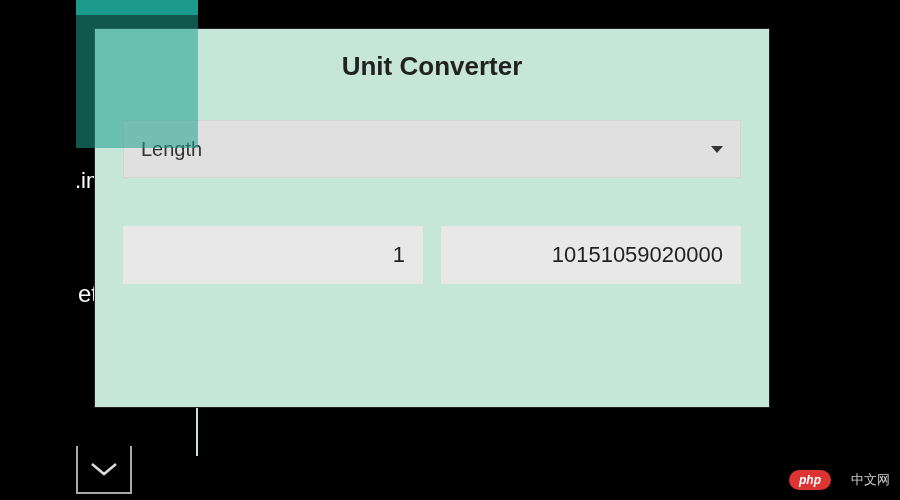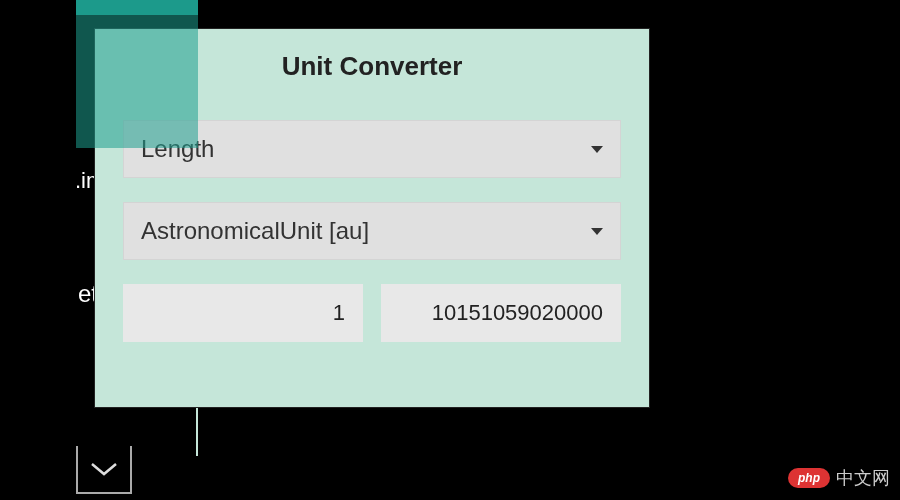--- a/index.html
+++ b/index.html
@@ -46,21 +46,21 @@
       top: 0;
       width: 122px;
       height: 15px;
       background: rgba(29, 158, 142, 0.95);
       z-index: 6;
     }
     .converter-panel {
       position: absolute;
       left: 94px;
       top: 28px;
-      width: 556px;
+      width: 676px;
       height: 380px;
       background: #c5e6d9;
       border: 1px solid #222;
       padding: 18px 28px;
       z-index: 4;
     }
     .title {
       text-align: center;
       font-size: 26px;
       font-weight: 600;
@@ -73,21 +73,21 @@
       gap: 18px;
       margin-bottom: 24px;
     }
     .dropdown {
       background: #e0e0e0;
       height: 58px;
       display: flex;
       align-items: center;
       justify-content: space-between;
       padding: 0 18px;
-      font-size: 24px;
+      font-size: 20px;
       color: #333;
       cursor: pointer;
       flex: 1;
       box-shadow: inset 0 0 0 1px rgba(0,0,0,0.05);
     }
     .dropdown.full {
       width: 100%;
     }
     .dropdown.half {
       flex: 1;
@@ -133,35 +133,35 @@
       width: 2px;
       height: 48px;
       background: #c5e6d9;
     }
     .watermark {
       position: absolute;
       right: 10px;
       bottom: 10px;
       display: flex;
       align-items: center;
-      gap: 6px;
+      gap: 20px;
       z-index: 10;
     }
     .watermark-badge {
       background: #d33;
       color: #fff;
       font-size: 12px;
       font-weight: bold;
       font-style: italic;
       padding: 3px 10px;
       border-radius: 11px;
     }
     .watermark-text {
       color: #ccc;
-      font-size: 18px;
+      font-size: 13px;
     }
   </style>
 </head>
 <body>
 
 <div class="bg-text-1">.imit 1</div>
 <div class="bg-text-2">et</div>
 
 <div class="teal-block-inner"></div>
 <div class="teal-block"></div>
@@ -170,24 +170,20 @@
   <div class="title">Unit Converter</div>
 
   <div class="row">
     <div class="dropdown full">
       <span>Length</span>
       <span class="caret"></span>
     </div>
   </div>
 
   <div class="row">
-    <div class="dropdown half">
-      <span>AstronomicalUnit [au]</span>
-      <span class="caret"></span>
-    </div>
   </div>
 
   <div class="row">
     <div class="input-field">
       <span>1</span>
     </div>
     <div class="input-field">
       <span>10151059020000</span>
     </div>
   </div>

